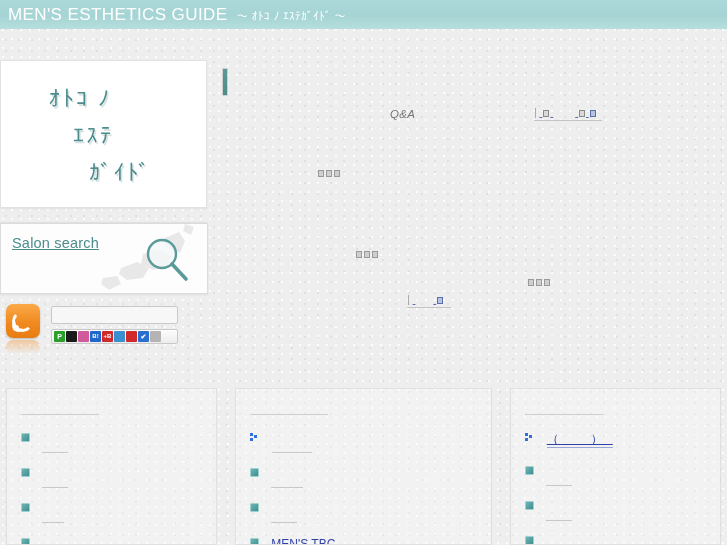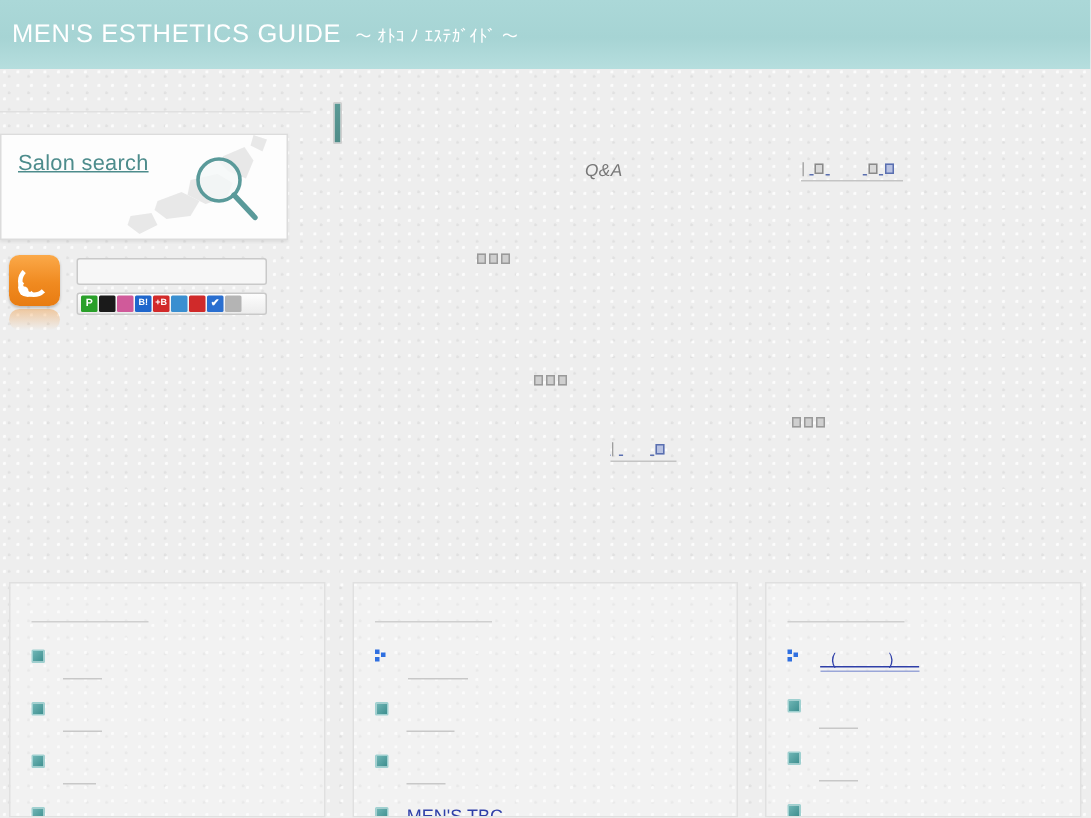--- a/index.html
+++ b/index.html
@@ -22,21 +22,21 @@
       radial-gradient(circle at 3px 3px, rgba(255,255,255,0.85) 0.9px, transparent 1.2px) 0 0/9px 9px,
       radial-gradient(circle at 6px 7px, rgba(210,210,210,0.5) 0.8px, transparent 1.1px) 0 0/13px 11px,
       #eeeeee;
   }
 
   
   .site-header {
     position: absolute;
     left: 0; top: 0;
     width: 727px;
-    height: 46px;
+    height: 29px;
     background: linear-gradient(180deg, #abd8d8 0%, #a6d4d4 55%, #b6dede 100%);
     display: flex;
     align-items: center;
     padding-left: 8px;
     overflow: hidden;
     white-space: nowrap;
   }
   .site-title {
     color: #ffffff;
     font-size: 17px;
@@ -80,22 +80,21 @@
   .logo-l3 { left: 88px; top: 99px; }
 
   .sb-divider {
     width: 207px;
     height: 1px;
     background: #e0e0e0;
     margin-top: 14px;
   }
 
   .salon-box {
-    margin-top: 14px;
-    width: 192px;
+    width: 208px;
     height: 71px;
     background: #fdfdfd;
     border: 1px solid #dcdcdc;
     box-shadow: 0 1px 2px rgba(0,0,0,0.07);
     position: relative;
     overflow: hidden;
   }
   .salon-label {
     position: absolute;
     left: 11px; top: 11px;
@@ -331,20 +330,25 @@
 
 <div class="page">
 
   <div class="site-header">
     <span class="site-title">MEN'S ESTHETICS GUIDE</span>
     <span class="site-subtitle">～ ｵﾄｺ ﾉ ｴｽﾃｶﾞｲﾄﾞ ～</span>
   </div>
 
   <div class="sidebar">
 
+    <div class="logo-box">
+      <span class="logo-line logo-l1">ｵﾄｺ ﾉ</span>
+      <span class="logo-line logo-l2">ｴｽﾃ</span>
+      <span class="logo-line logo-l3">ｶﾞｲﾄﾞ</span>
+    </div>
 
     <div class="sb-divider"></div>
 
     <div class="salon-box">
       <svg class="jp-map" viewBox="0 0 120 78">
         <g fill="#d8d8d8">
           <path d="M92 4 l9 3 -3 8 -8 -4 z"></path>
           <path d="M72 18 l14 -6 6 9 -5 12 -12 -5 -6 -6 z"></path>
           <path d="M50 34 l18 -4 10 6 -4 10 -14 4 -12 -6 z"></path>
           <path d="M28 48 l16 -6 12 6 -6 10 -16 2 -8 -6 z"></path>

